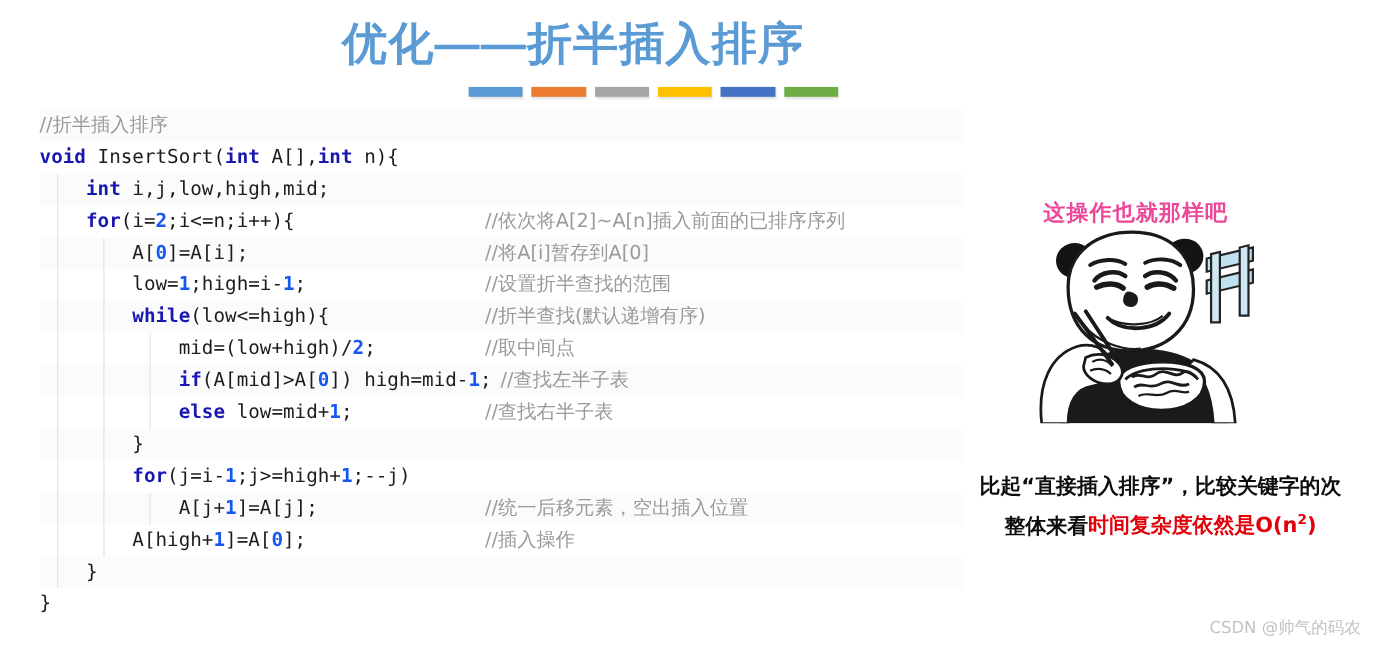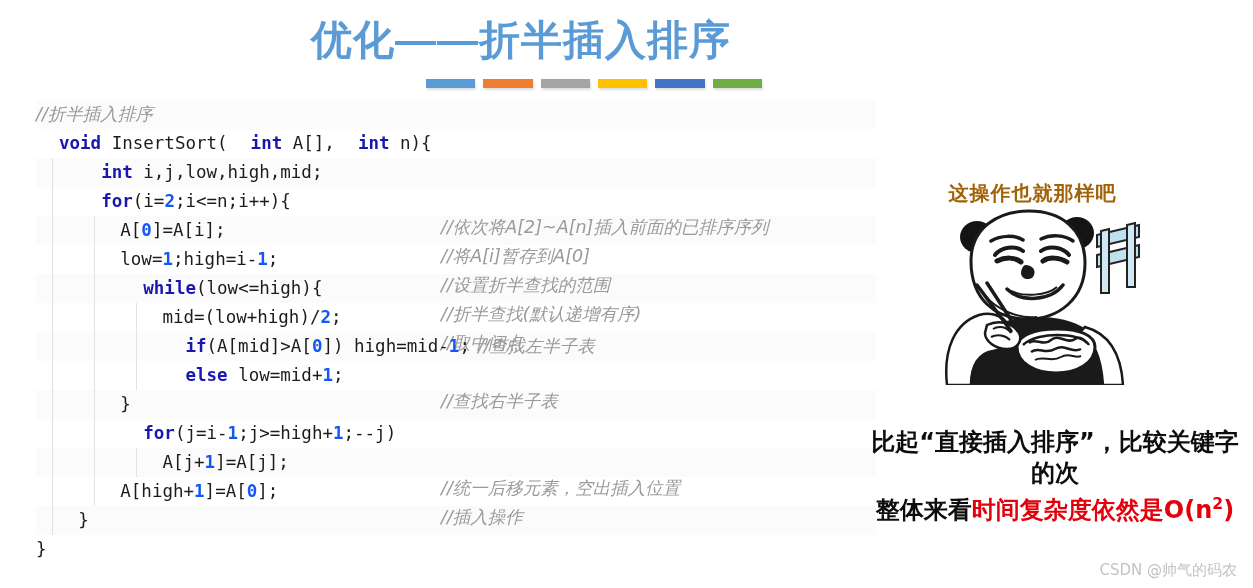--- a/index.html
+++ b/index.html
@@ -69,23 +69,23 @@
         #ffffff 29px,
         #ffffff 58px
       );
     white-space: pre;
   }
   #code-block .line {
     height: 29px;
     position: relative;
     white-space: pre;
   }
-  .kw      { color: #1818b0; font-weight: bold; margin-left: 23px; }
+  .kw      { color: #1818b0; font-weight: bold; }
   .num     { color: #1457f5; font-weight: bold; }
-  .cmt-cjk { color: #9a9a9a; font-style: italic; font-family: "DejaVu Sans", sans-serif; margin-top: 26px; }
+  .cmt-cjk { color: #9a9a9a; font-family: "DejaVu Sans", sans-serif; }
   .code-cmt-col {
     position: absolute;
     left: 405px;
     top: 0;
   }
   .code-cmt-col.c2 { left: 300px; }
 
   
   .guide {
     position: absolute;
@@ -110,35 +110,35 @@
   }
   #meme-caption {
     position: absolute;
     top: 3px;
     left: 0;
     width: 215px;
     text-align: center;
     font-family: "DejaVu Sans", sans-serif;
     font-size: 20px;
     font-weight: bold;
-    color: #a16207;
+    color: #ec4899;
     letter-spacing: 1px;
     white-space: nowrap;
   }
   #meme-art { position: absolute; top: 30px; left: 0; }
 
   
   #note {
     position: absolute;
     left: 860px;
     top: 427px;
     width: 390px;
     text-align: center;
     font-family: "DejaVu Sans", sans-serif;
-    font-size: 24px;
+    font-size: 19px;
     line-height: 31px;
     font-weight: bold;
     color: #0d0d0d;
   }
   #note .hl { color: #e3000b; margin-top: 35px; }
   #note sup { font-size: 0.65em; vertical-align: super; }
 
   
   #watermark {
     position: absolute;

